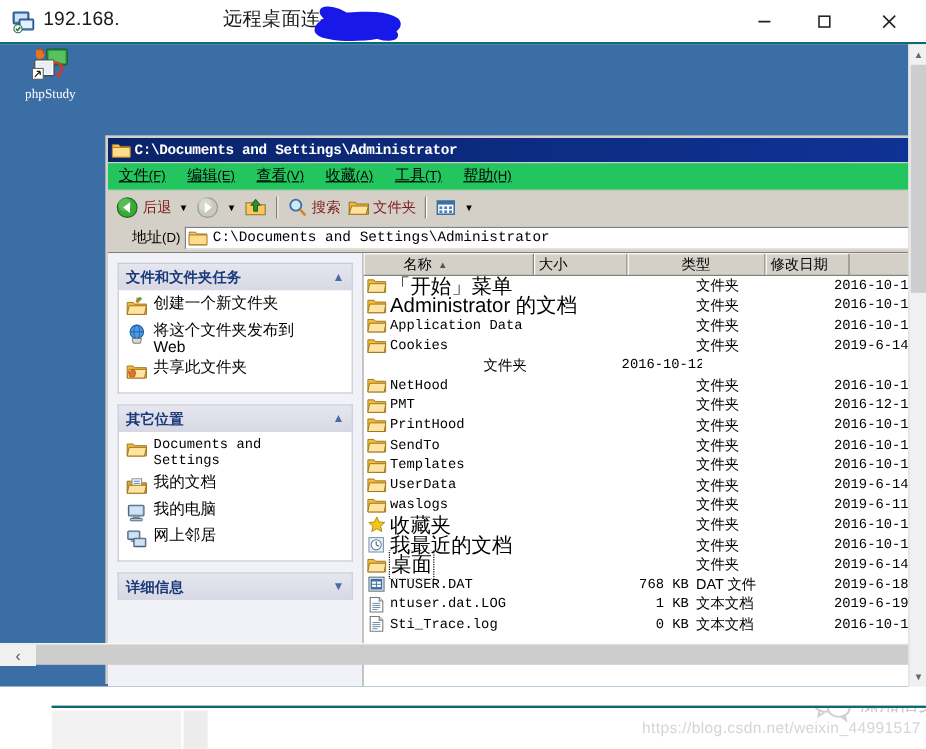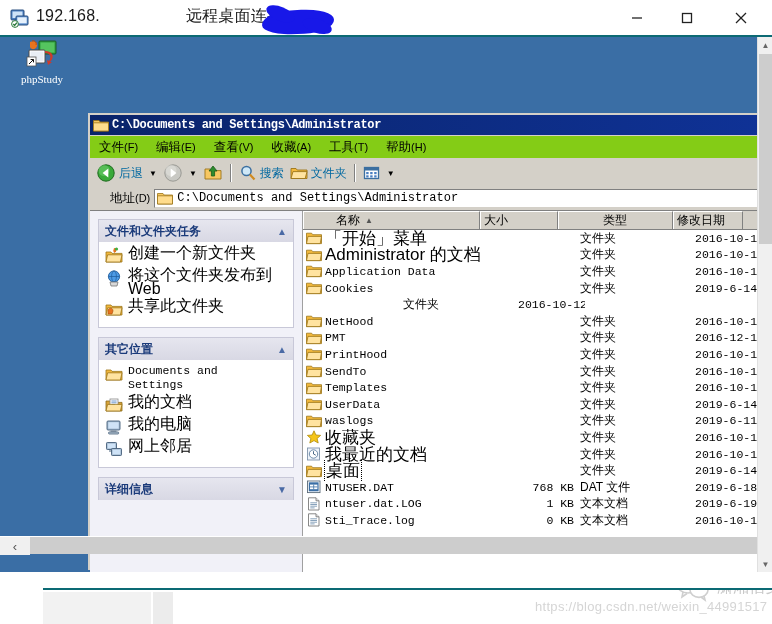--- a/index.html
+++ b/index.html
@@ -129,44 +129,45 @@
     color: #ffffff; font-size: 12px; font-weight: bold;
     font-family: "Liberation Mono", monospace;
     white-space: nowrap;
     letter-spacing: -0.3px;
   }
 
   
   #explorer-menubar {
     position: absolute; left: 0; top: 21px;
     width: 672px; height: 23px;
-    background: #84cc16;
-    display: flex; align-items: center;
+    background: #22c55e;
+    display: flex; align-items: flex-start;
     border-bottom: 1px solid #d4d0c8;
+    text-decoration: underline;
   }
   .menu-item {
     font-size: 12.5px; color: #000000;
     padding: 2px 9px;
     white-space: nowrap;
     font-family: "Liberation Sans", sans-serif;
   }
   .menu-item .mn { font-size: 11px; }
 
   
   #explorer-toolbar {
     position: absolute; left: 0; top: 45px;
     width: 672px; height: 26px;
     background: #d4d0c8;
     display: flex; align-items: center;
     padding-left: 3px;
   }
   .tb-btn {
     display: flex; align-items: center;
     height: 22px; padding: 0 3px;
-    font-size: 12px; color: #0369a1;
+    font-size: 12px; color: #7f1d1d;
     white-space: nowrap;
   }
   .tb-sep {
     width: 2px; height: 18px;
     border-left: 1px solid #808080;
     border-right: 1px solid #ffffff;
     margin: 0 4px;
   }
   .tb-caret { font-size: 8px; margin: 0 3px; color: #000; }
 
@@ -238,21 +239,21 @@
     display: flex; align-items: flex-start;
     margin-bottom: 3px;
   }
   .task-icon {
     width: 18px; height: 18px;
     flex: 0 0 18px;
     margin-right: 5px;
     margin-top: 1px;
   }
   .task-text {
-    font-size: 16px; color: #000000;
+    font-size: 13px; color: #000000;
     line-height: 14px;
   }
   .task-text.mono {
     font-family: "Liberation Mono", monospace;
     font-size: 11.5px;
   }
 
   
   #file-list-wrap {
     flex: 1; height: 100%;
@@ -270,21 +271,21 @@
   .col-head {
     display: flex; align-items: center;
     font-size: 12px; color: #000;
     border-right: 1px solid #808080;
     border-top: 1px solid #ffffff;
     border-left: 1px solid #ffffff;
     padding: 0 3px;
     overflow: hidden;
     white-space: nowrap;
   }
-  .col-name  { width: 177px; padding-left: 32px; }
+  .col-name  { width: 142px; padding-left: 32px; }
   .col-size  { width: 78px; justify-content: flex-start; }
   .col-type  { width: 115px; padding-left: 44px; }
   .col-date  { width: 70px; }
   .sort-arrow { font-size: 8px; margin-left: 5px; color: #555; }
 
   #file-rows { flex: 1; overflow: hidden; }
   .file-row {
     display: flex; align-items: center;
     height: 16.6px;
     font-size: 12px;

